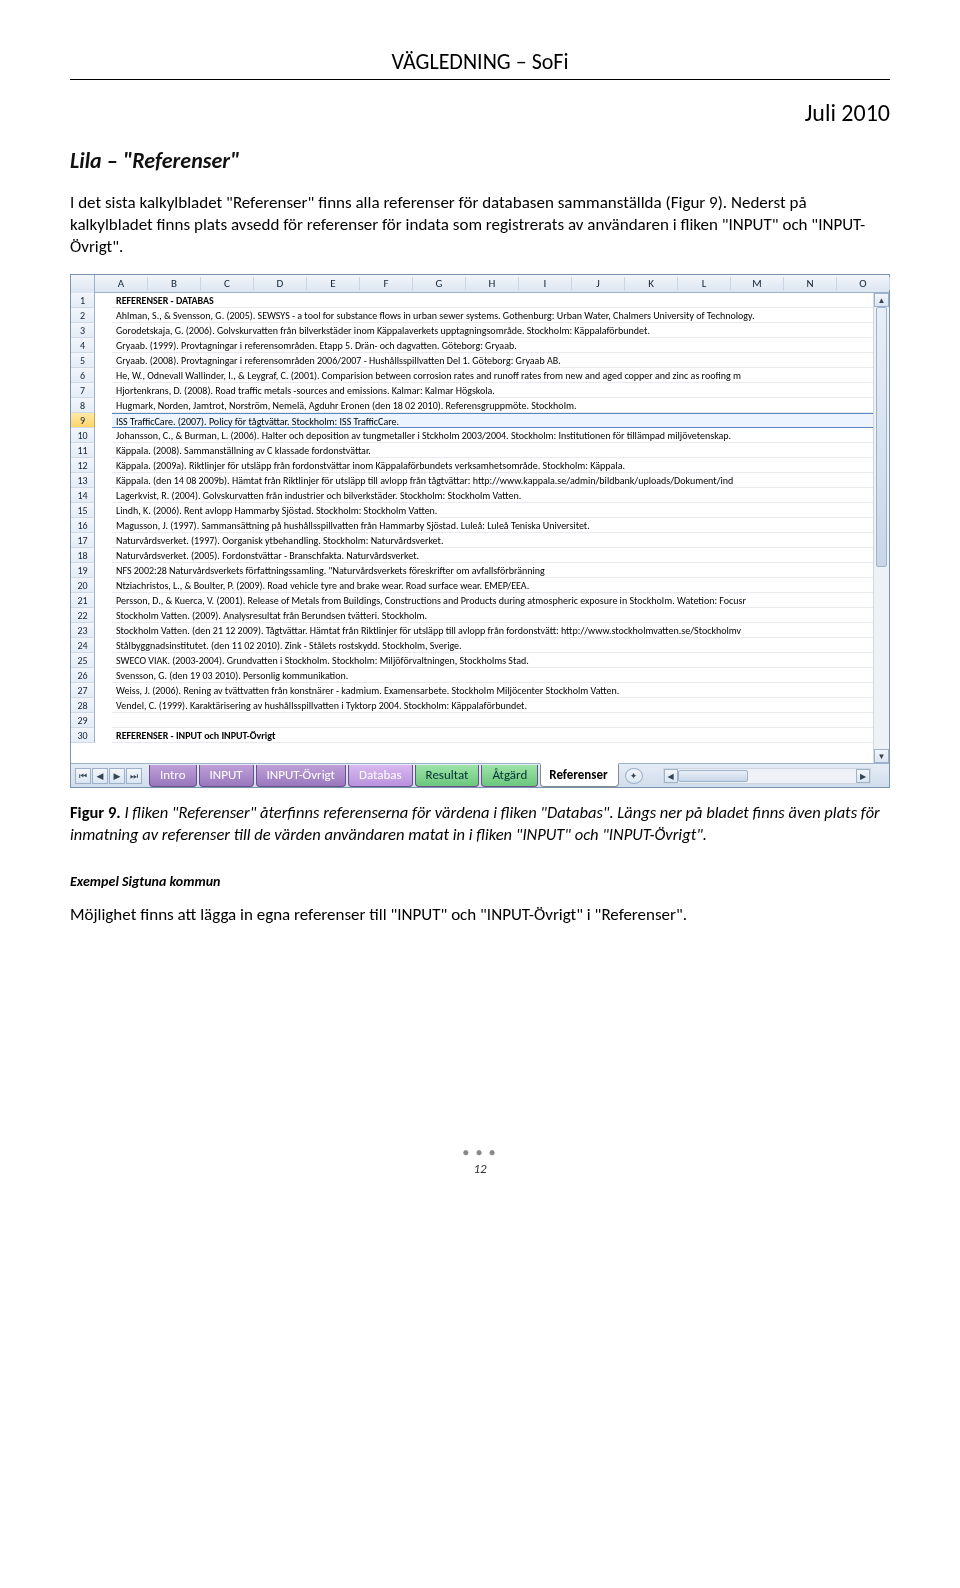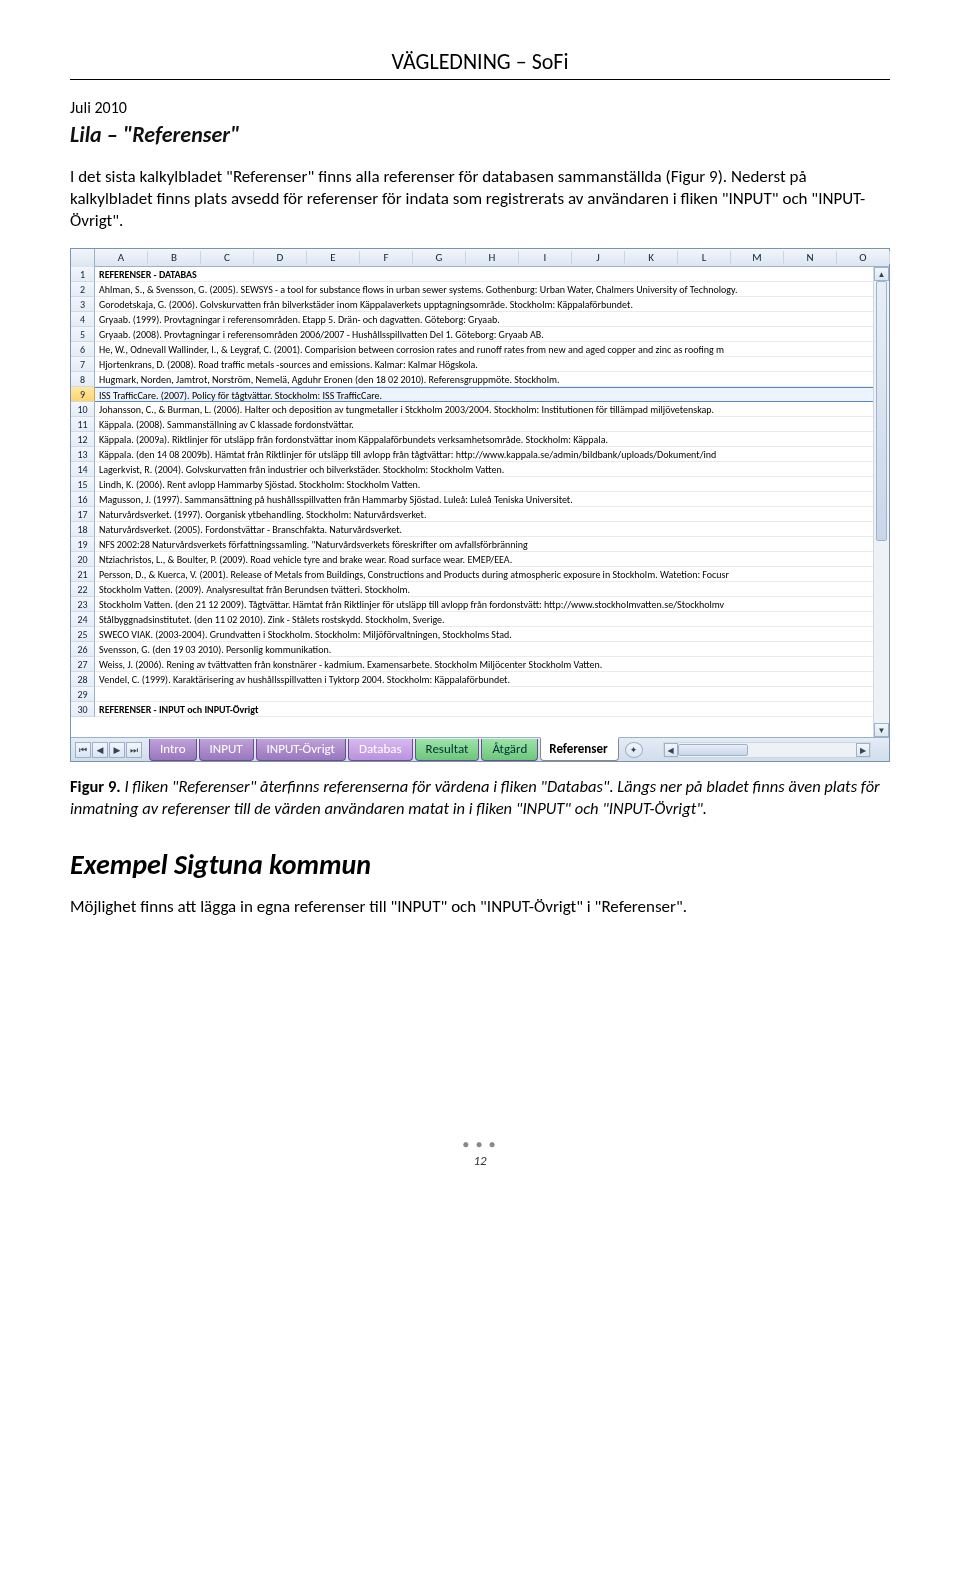--- a/index.html
+++ b/index.html
@@ -12,23 +12,23 @@
   }
   .page {
     padding: 48px 70px 40px 70px;
   }
   .header {
     text-align: center;
     font-size: 22px;
     margin-bottom: 4px;
   }
   .subheader {
-    text-align: left;
-    font-size: 16px;
-    margin-bottom: 4px;
+    text-align: right;
+    font-size: 24px;
+    margin-bottom: 20px;
   }
   .hr {
     border-top: 1px solid #000;
     margin: 2px 0 18px 0;
   }
   .section-title {
     font-style: italic;
     font-size: 22px;
     font-weight: bold;
     color: #111;
@@ -42,21 +42,21 @@
   .caption {
     font-size: 16.5px;
     line-height: 1.3;
     margin: 14px 0 28px 0;
   }
   .caption .cap-label { font-weight: bold; }
   .caption .cap-ital { font-style: italic; }
   .example-heading {
     font-style: italic;
     font-weight: bold;
-    font-size: 28px;
+    font-size: 14px;
     margin: 28px 0 14px 0;
   }
   
   .sheet-wrap {
     border: 1px solid #7a94b0;
     width: 820px;
     position: relative;
     font-family: Calibri, Arial, sans-serif;
     background: #fff;
     margin-top: 6px;
@@ -100,20 +100,21 @@
     border-bottom: 1px solid #d0dae6;
     font-size: 10px;
   }
   .cell {
     padding-left: 4px;
     border-bottom: 1px solid #e8ecf1;
     overflow: hidden;
     text-overflow: clip;
     flex: 1;
     color: #000;
+    margin-left: 17px;
   }
   .bold { font-weight: bold; }
   .row.selected .rn {
     background: linear-gradient(#ffe8a6, #ffd56b);
     border-right: 1px solid #c7a64e;
   }
   .row.selected .cell {
     background: rgba(180, 210, 255, 0.25);
     border-top: 1px solid #5a86c4;
     border-bottom: 1px solid #5a86c4;

